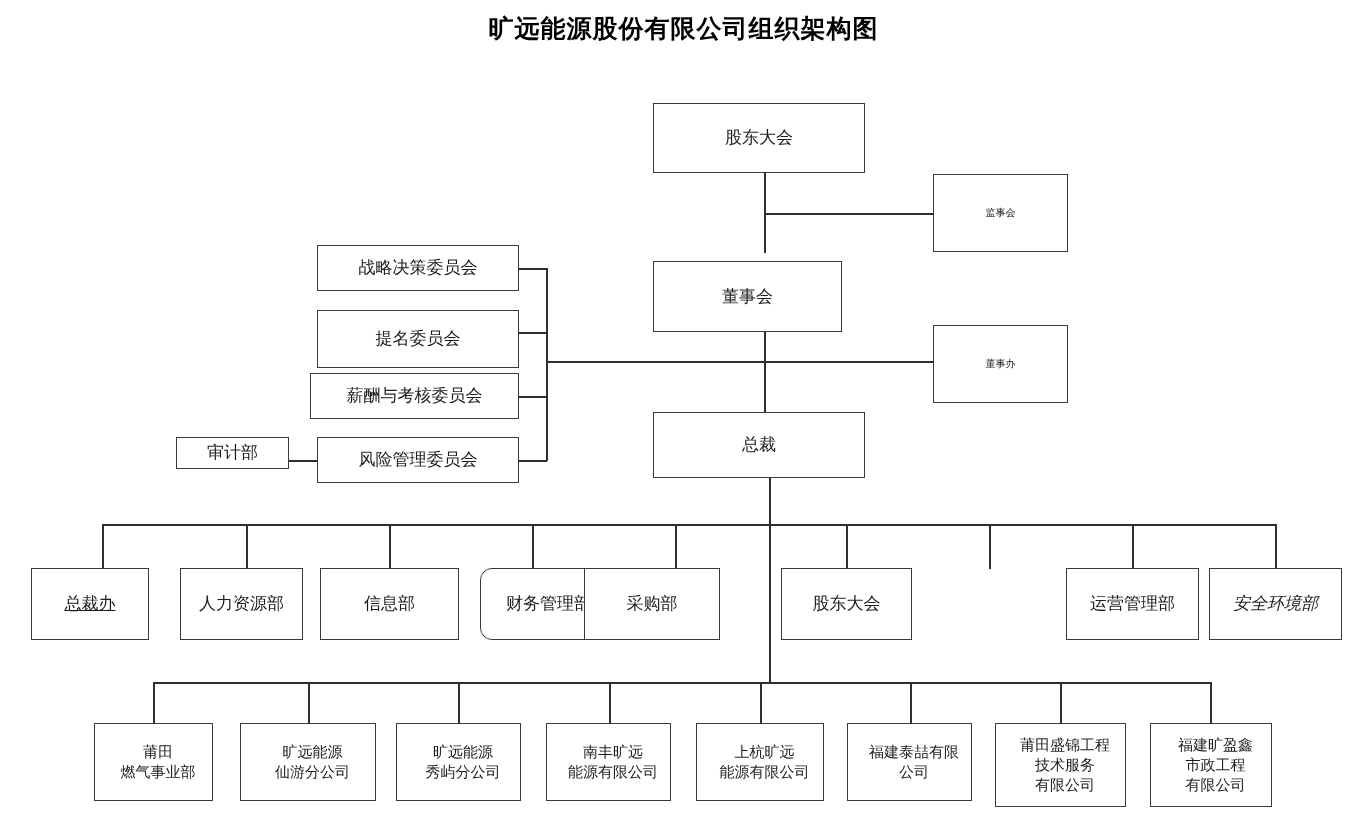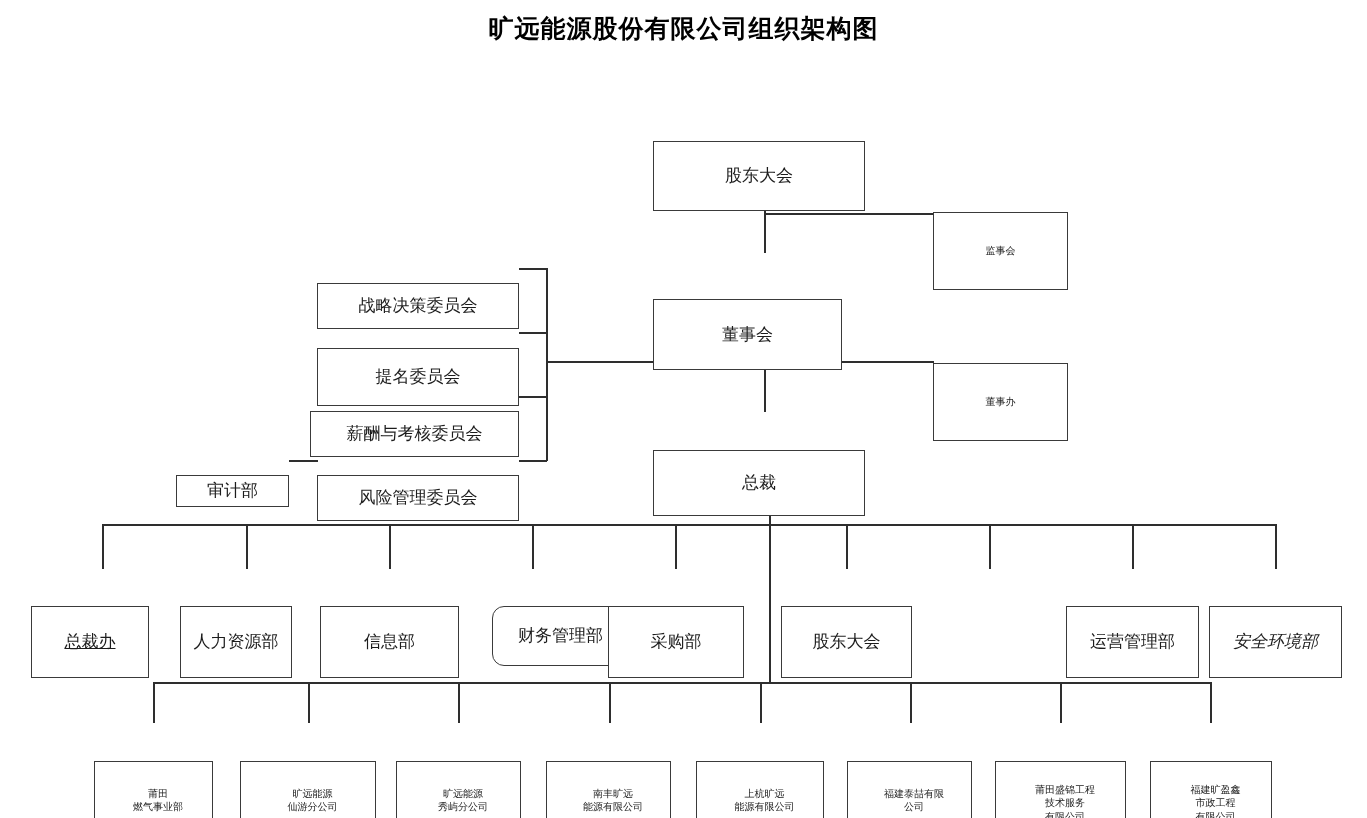--- a/index.html
+++ b/index.html
@@ -38,27 +38,26 @@
     display: flex;
     align-items: center;
     justify-content: center;
     text-align: center;
     font-size: 17px;
     line-height: 1.28;
     color: #1c1c1c;
     z-index: 5;
     white-space: pre-line;
     padding: 2px 3px;
-    margin-top: 38px;
   }
   .node.small {
     font-size: 10px;
   }
   .node.sub {
-    font-size: 10px;
+    font-size: 15px;
     line-height: 1.35;
     padding-left: 12px;
   }
   .line {
     position: absolute;
     background: #2e2e2e;
     z-index: 1;
   }
   .line.h { height: 1.6px; }
   .line.v { width: 1.6px; }
@@ -118,24 +117,24 @@
   <div class="node small" style="left:933px; top:325px; width:135px; height:78px;">董事办</div>
   <div class="node" style="left:653px; top:412px; width:212px; height:66px;">总裁</div>
 
   <div class="node" style="left:317px; top:245px; width:202px; height:46px;">战略决策委员会</div>
   <div class="node" style="left:317px; top:310px; width:202px; height:58px;">提名委员会</div>
   <div class="node" style="left:310px; top:373px; width:209px; height:46px;">薪酬与考核委员会</div>
   <div class="node" style="left:317px; top:437px; width:202px; height:46px;">风险管理委员会</div>
   <div class="node" style="left:176px; top:437px; width:113px; height:32px;">审计部</div>
 
   <div class="node" style="left:31px; top:568px; width:118px; height:72px;text-decoration:underline;">总裁办</div>
-  <div class="node" style="left:180px; top:568px; width:112px; height:72px;">人力资源部</div>
+  <div class="node" style="left:180px; top:568px; width:123px; height:72px;">人力资源部</div>
   <div class="node" style="left:320px; top:568px; width:139px; height:72px;">信息部</div>
-  <div class="node" style="left:492px; top:568px; width:137px; height:60px;border-radius:12px;">财务管理部</div>
-  <div class="node" style="left:608px; top:568px; width:136px; height:72px;">采购部</div>
+  <div class="node" style="left:480px; top:568px; width:137px; height:72px;border-radius:12px;">财务管理部</div>
+  <div class="node" style="left:584px; top:568px; width:136px; height:72px;">采购部</div>
   <div class="node" style="left:781px; top:568px; width:131px; height:72px;">股东大会</div>
   <div class="node" style="left:1066px; top:568px; width:133px; height:72px;">运营管理部</div>
   <div class="node" style="left:1209px; top:568px; width:133px; height:72px;font-style:italic;">安全环境部</div>
 
   <div class="node sub" style="left:94px; top:723px; width:119px; height:78px;">莆田
 燃气事业部</div>
   <div class="node sub" style="left:240px; top:723px; width:136px; height:78px;">旷远能源
 仙游分公司</div>
   <div class="node sub" style="left:396px; top:723px; width:125px; height:78px;">旷远能源
 秀屿分公司</div>

